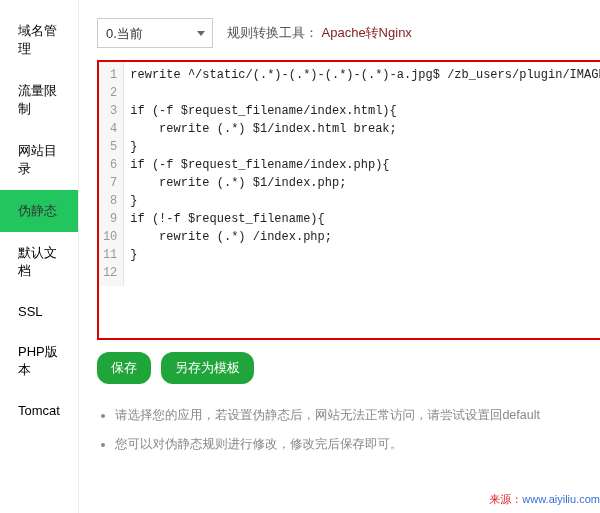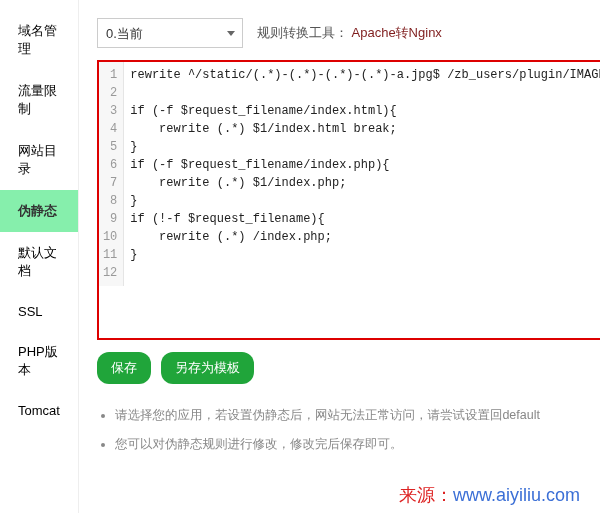--- a/index.html
+++ b/index.html
@@ -20,36 +20,36 @@
       padding-top: 10px;
     }
     .sidebar-item {
       padding: 12px 18px;
       cursor: pointer;
       color: #000000;
       font-size: 13px;
     }
     .sidebar-item.active {
       color: #333;
-      font-weight: 700;
-      background: #86efac;
+      font-weight: 400;
+      background: #22c55e;
     }
     .main {
       flex: 1;
       padding: 18px 18px 0 18px;
       position: relative;
     }
     .top-row {
       display: flex;
       align-items: center;
       gap: 14px;
       margin-bottom: 12px;
     }
     .select {
-      width: 146px;
+      width: 116px;
       height: 30px;
       border: 1px solid #ccc;
       padding: 0 8px;
       font-size: 13px;
       color: #333;
       background: #fff;
       appearance: none;
       position: relative;
     }
     .select-wrap { position: relative; }
@@ -121,22 +121,22 @@
     }
     .hints li {
       list-style: disc;
       margin-left: 18px;
       margin-bottom: 10px;
       line-height: 1.5;
     }
     .source {
       position: absolute;
       bottom: 6px;
-      right: 20px;
-      font-size: 18px;
+      right: 0;
+      font-size: 11px;
       color: #d22;
     }
     .source a { color: #3b6fd6; }
     ::-webkit-scrollbar { height: 14px; width: 14px; }
     ::-webkit-scrollbar-track { background: #f0f0f0; }
     ::-webkit-scrollbar-thumb { background: #c0c0c0; }
     ::-webkit-scrollbar-button { background: #e0e0e0; width: 14px; height: 14px; }
   </style>
 </head>
 <body>

